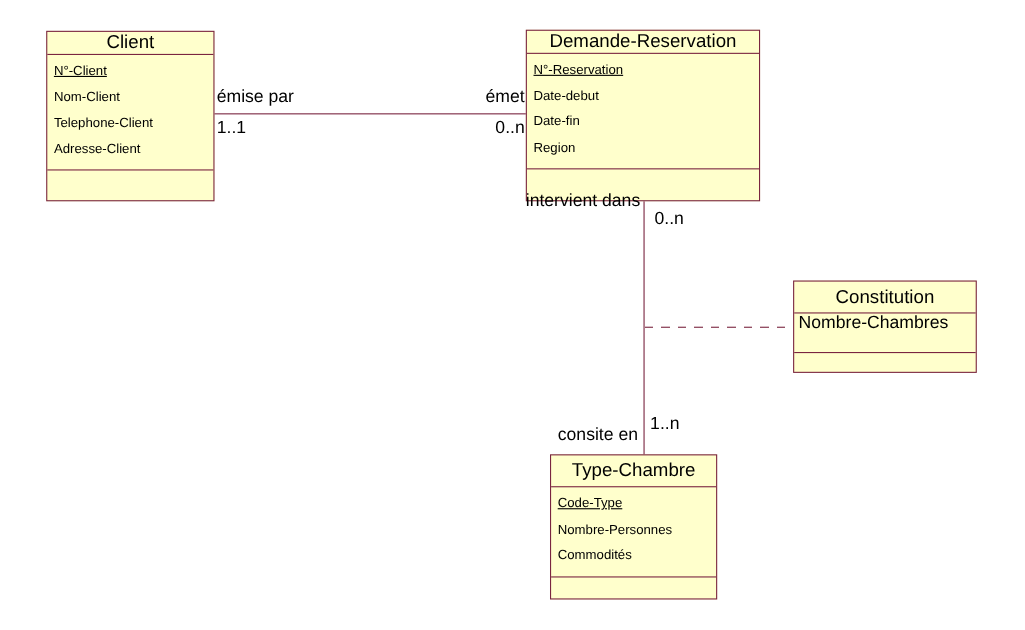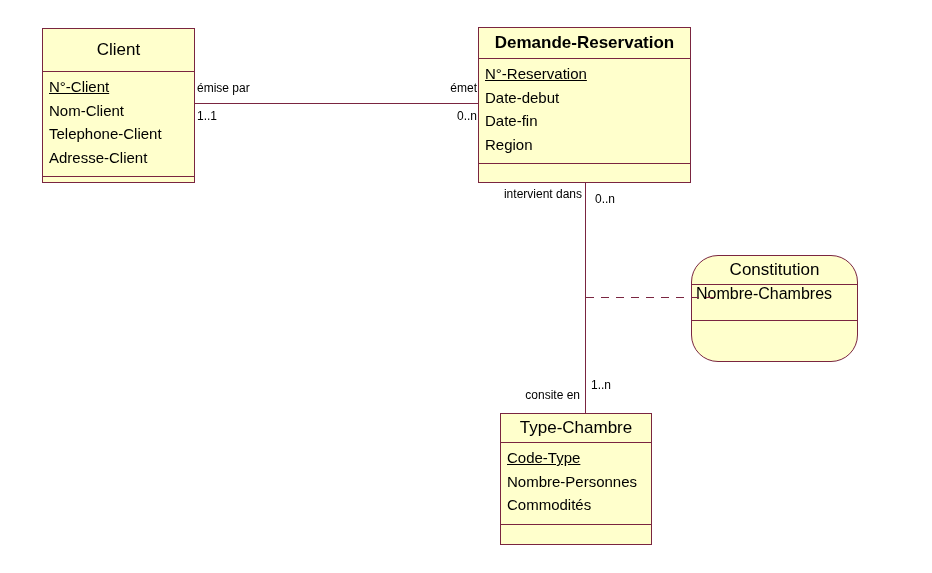--- a/index.html
+++ b/index.html
@@ -27,21 +27,21 @@
   .entity .title {
     font-size: 17px;
     text-align: center;
     border-bottom: 1px solid var(--box-border);
     display: flex;
     align-items: center;
     justify-content: center;
     white-space: nowrap;
   }
   .entity .attrs {
-    font-size: 15px;
+    font-size: 12px;
     padding: 3px 0 0 6px;
     white-space: nowrap;
   }
   .entity .attrs .row { line-height: 23.5px; height: 23.5px; }
   .entity .attrs .row.key span { text-decoration: underline; }
   .entity .empty-comp { border-top: 1px solid var(--box-border); }
   .entity .attr-single {
     font-size: 16px;
     border-top: 0;
     display: flex;
@@ -51,56 +51,56 @@
   }
   .hline, .vline, .dline { position: absolute; }
   .hline { height: 1px; background: var(--line-color); }
   .vline { width: 1px; background: var(--line-color); }
   .dline {
     height: 1px;
     background: repeating-linear-gradient(90deg, var(--line-color) 0 8px, transparent 8px 15px);
   }
   .lbl {
     position: absolute;
-    font-size: 12px;
+    font-size: 16px;
     line-height: 17px;
     white-space: nowrap;
   }
   .lbl.r { text-align: right; }
 
   
   #entity-client { left: 42px; top: 28px; width: 153px; height: 155px; }
-  #entity-client .title { height: 43px; }
+  #entity-client .title { height: 21px; }
   #entity-client .attrs { height: 104px; }
   #entity-client .empty-comp { height: 20px; }
 
   #entity-demande { left: 478px; top: 27px; width: 213px; height: 156px; }
-  #entity-demande .title { height: 31px; font-weight: bold; }
+  #entity-demande .title { height: 21px; }
   #entity-demande .attrs { height: 104px; }
   #entity-demande .empty-comp { height: 19px; }
 
-  #entity-constitution { left: 691px; top: 255px; width: 167px; height: 107px; border-radius: 27px; }
+  #entity-constitution { left: 721px; top: 255px; width: 167px; height: 84px; }
   #entity-constitution .title { height: 29px; }
   #entity-constitution .attr-single { height: 35px; }
   #entity-constitution .empty-comp { height: 18px; }
 
   #entity-type-chambre { left: 500px; top: 413px; width: 152px; height: 132px; }
   #entity-type-chambre .title { height: 29px; }
   #entity-type-chambre .attrs { height: 81px; }
   #entity-type-chambre .empty-comp { height: 19px; }
 
   #line-client-demande { left: 195px; top: 103px; width: 283px; }
   #line-demande-type   { left: 585px; top: 183px; height: 230px; }
   #line-constitution   { left: 586px; top: 297px; width: 135px; }
 
   #lbl-emise-par  { left: 197px; top: 80px; }
   #lbl-emet       { right: 455px; top: 80px; }
   #lbl-mult-11    { left: 197px; top: 108px; }
   #lbl-mult-0n-h  { right: 455px; top: 108px; }
-  #lbl-intervient { right: 350px; top: 186px; }
+  #lbl-intervient { right: 350px; top: 174px; }
   #lbl-mult-0n-v  { left: 595px; top: 191px; }
   #lbl-consite    { right: 352px; top: 387px; }
   #lbl-mult-1n    { left: 591px; top: 377px; }
 </style>
 </head>
 <body>
 
 <div class="canvas">
 
   <div class="entity" id="entity-client">

